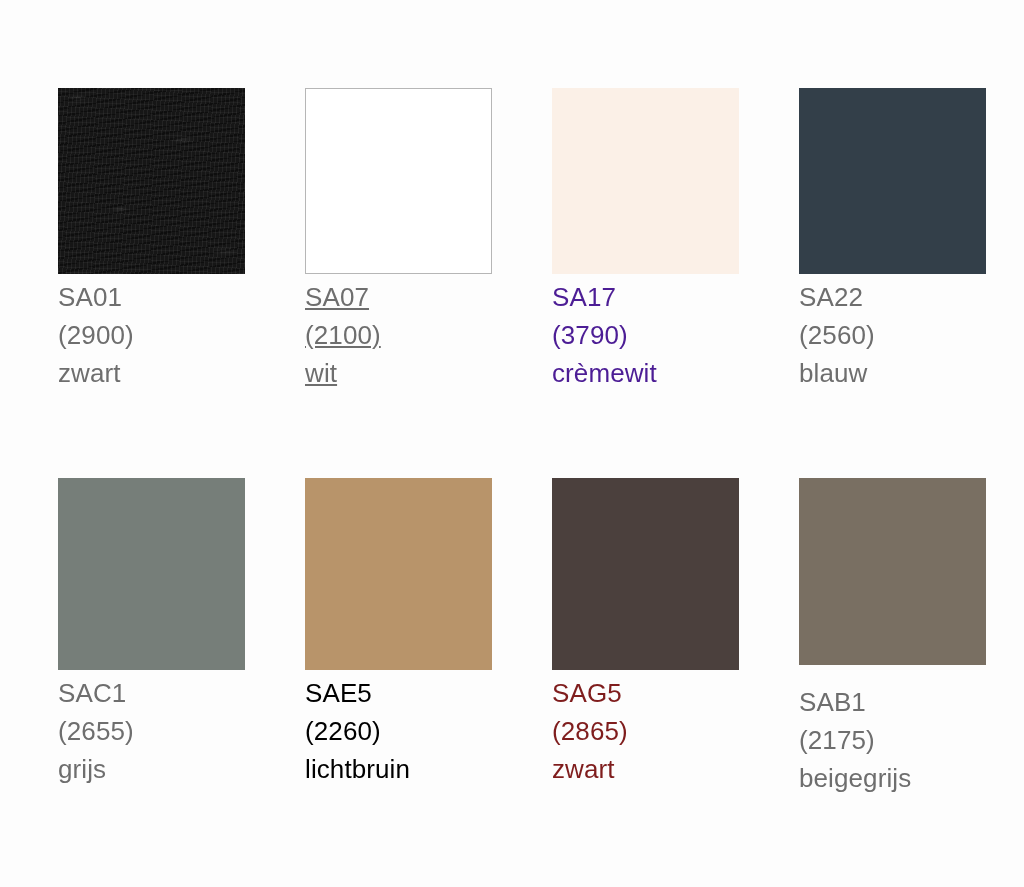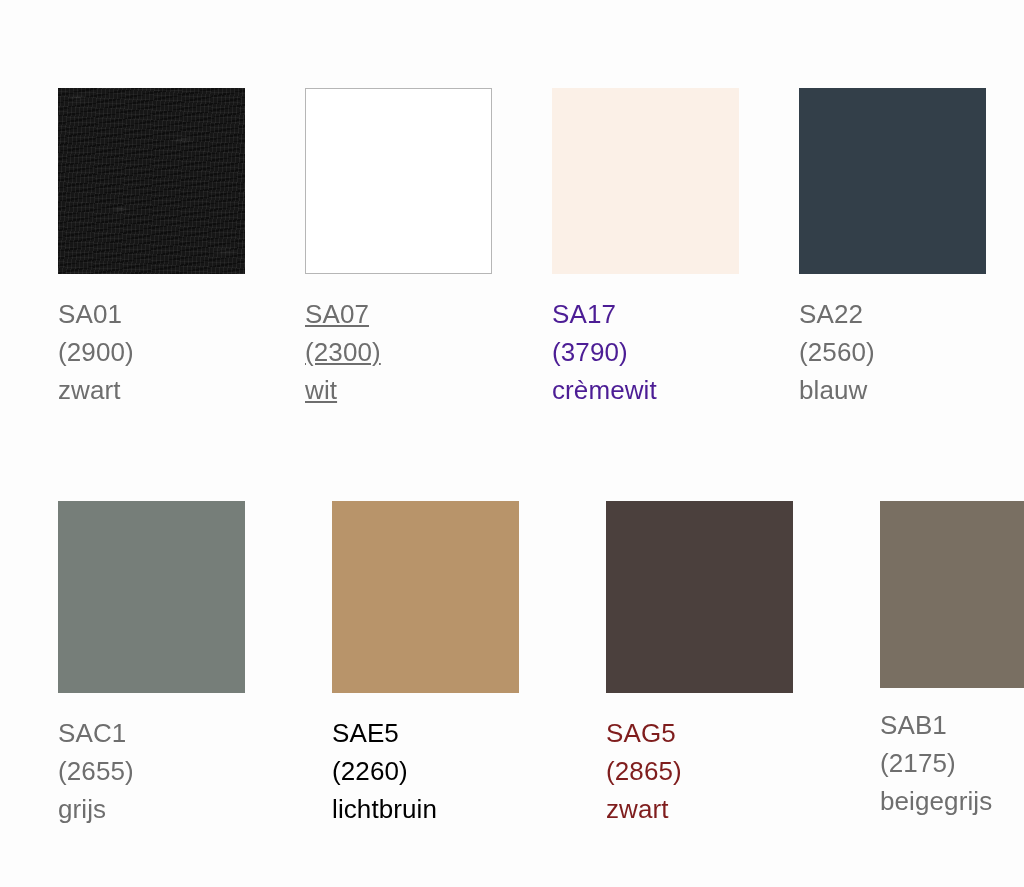--- a/index.html
+++ b/index.html
@@ -23,21 +23,21 @@
   }
 
   .swatch-row {
     position: absolute;
     left: 0;
     width: 1024px;
     display: flex;
   }
 
   .swatch-row.row-1 { top: 88px; }
-  .swatch-row.row-2 { top: 501px; gap: 27px; }
+  .swatch-row.row-2 { top: 478px; }
 
   .swatch-cell {
     position: relative;
     width: 247px;
     flex: 0 0 247px;
     box-sizing: border-box;
   }
 
   .swatch-cell.col-1 { margin-left: 58px; }
 
@@ -74,21 +74,21 @@
       repeating-linear-gradient(170deg, rgba(0,0,0,0.35) 0px, rgba(0,0,0,0.35) 2px, rgba(0,0,0,0) 2px, rgba(0,0,0,0) 7px),
       radial-gradient(ellipse 14px 5px at 22% 18%, rgba(255,255,255,0.07), rgba(0,0,0,0) 70%),
       radial-gradient(ellipse 18px 6px at 62% 34%, rgba(255,255,255,0.06), rgba(0,0,0,0) 70%),
       radial-gradient(ellipse 12px 5px at 38% 61%, rgba(255,255,255,0.07), rgba(0,0,0,0) 70%),
       radial-gradient(ellipse 20px 6px at 78% 77%, rgba(255,255,255,0.05), rgba(0,0,0,0) 70%),
       radial-gradient(ellipse 15px 5px at 12% 88%, rgba(255,255,255,0.06), rgba(0,0,0,0) 70%);
     pointer-events: none;
   }
 
   .swatch-caption {
-    margin-top: 21px;
+    margin-top: 4px;
     color: #6e6e6e;
     font-size: 26px;
     line-height: 38px;
     letter-spacing: 0.1px;
     white-space: nowrap;
   }
 
   .swatch-row.row-2 .swatch-cell.col-4 .swatch-caption {
     margin-top: 18px;
   }
@@ -110,21 +110,21 @@
         <span class="caption-line">SA01</span>
         <span class="caption-line">(2900)</span>
         <span class="caption-line">zwart</span>
       </div>
     </div>
 
     <div class="swatch-cell col-2">
       <div class="swatch-chip outlined" style="background-color: rgb(255, 255, 255);"></div>
       <div class="swatch-caption" style="color: rgb(110, 110, 110); text-decoration: underline;">
         <span class="caption-line">SA07</span>
-        <span class="caption-line">(2300)</span>
+        <span class="caption-line">(2100)</span>
         <span class="caption-line">wit</span>
       </div>
     </div>
 
     <div class="swatch-cell col-3">
       <div class="swatch-chip" style="background-color: rgb(251, 240, 231);"></div>
       <div class="swatch-caption" style="color: #4c1d95;">
         <span class="caption-line">SA17</span>
         <span class="caption-line">(3790)</span>
         <span class="caption-line">crèmewit</span>

